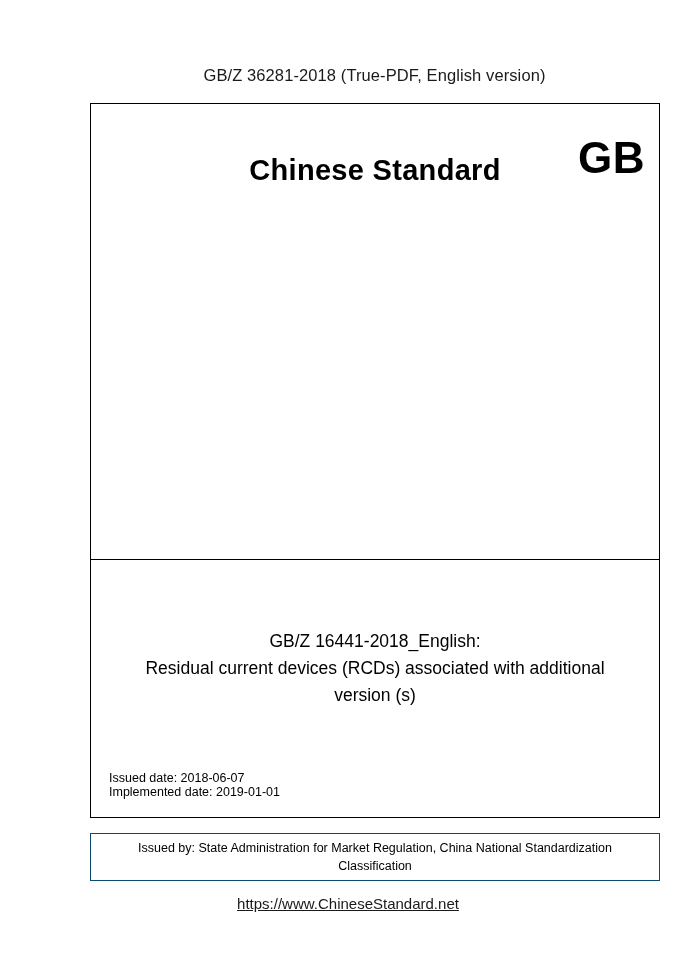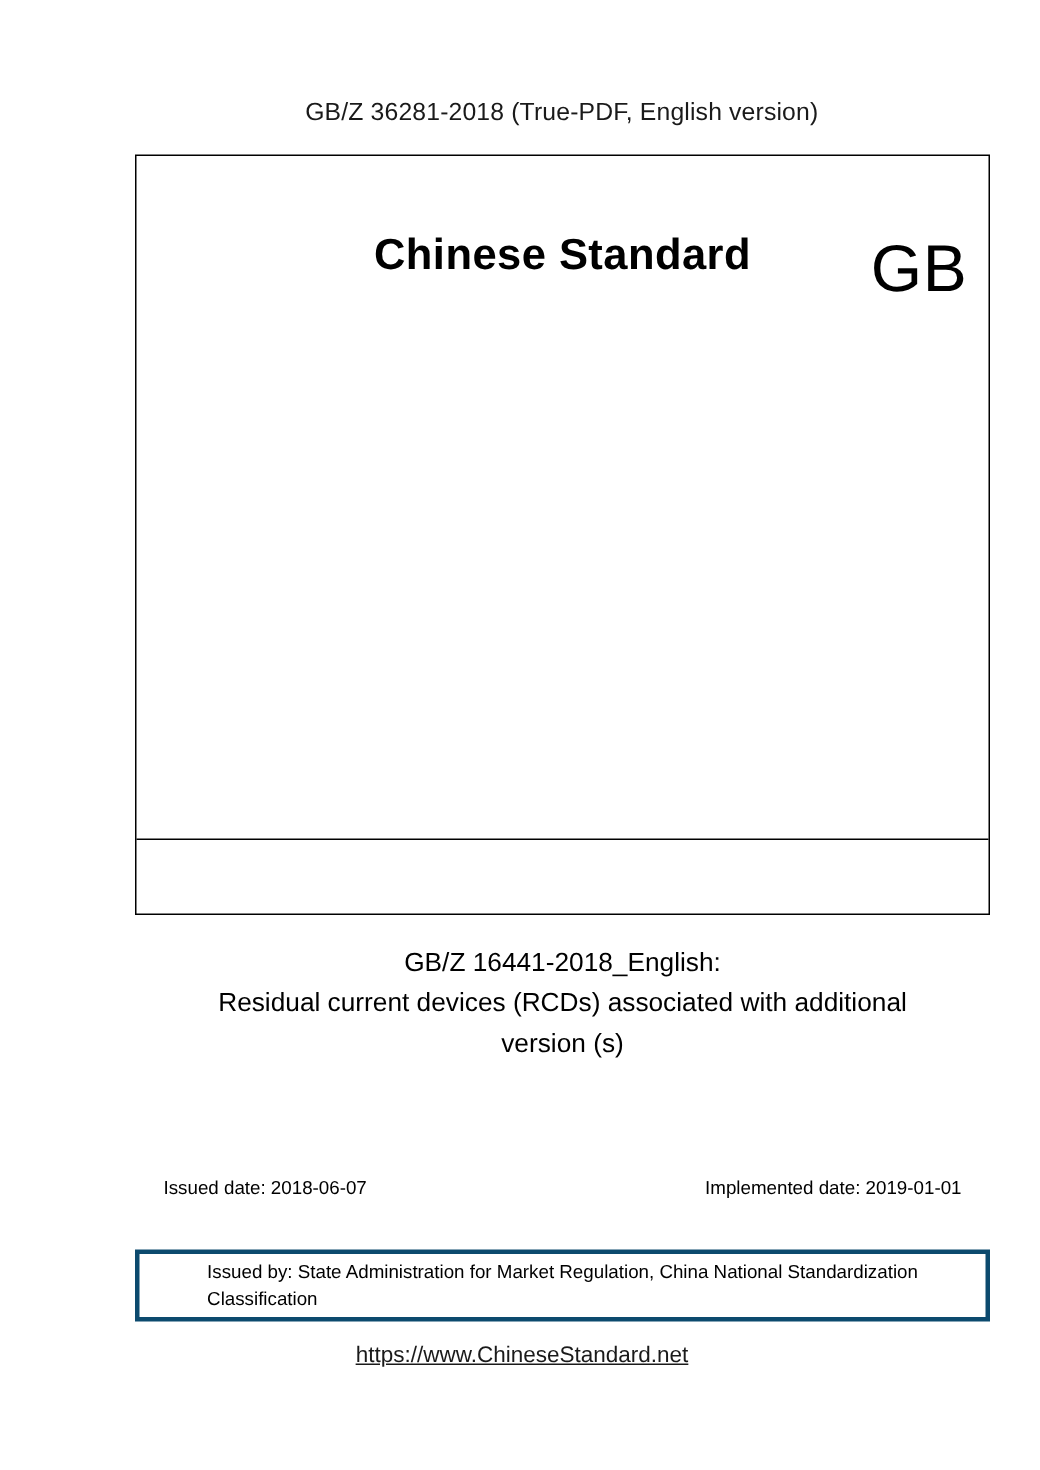--- a/index.html
+++ b/index.html
@@ -29,21 +29,21 @@
     text-align: center;
     font-size: 16.5px;
     color: #1a1a1a;
     letter-spacing: 0.1px;
   }
   .cover-box {
     position: absolute;
     left: 62px;
     top: 103px;
     width: 570px;
-    height: 507px;
+    height: 715px;
     border: 1px solid #000000;
     box-sizing: border-box;
   }
   .cover-upper {
     position: relative;
     height: 456px;
     border-bottom: 1px solid #000000;
     box-sizing: border-box;
   }
   .title-main {
@@ -51,24 +51,24 @@
     top: 50px;
     left: 0;
     width: 100%;
     text-align: center;
     font-size: 29px;
     font-weight: bold;
     letter-spacing: 0.3px;
   }
   .gb-mark {
     position: absolute;
-    top: 54px;
+    top: 32px;
     right: 14px;
     font-size: 44px;
-    font-weight: normal;
+    font-weight: bold;
     letter-spacing: 0.5px;
     line-height: 1;
   }
   .subtitle {
     position: absolute;
     top: 157px;
     left: 0;
     width: 100%;
     text-align: center;
     font-size: 17.5px;
@@ -105,32 +105,34 @@
     line-height: 27px;
   }
   .dates {
     position: absolute;
     bottom: 18px;
     left: 18px;
     right: 18px;
     font-size: 12.5px;
     display: flex;
     justify-content: space-between;
+    flex-direction: column;
   }
   .issuer-box {
     position: absolute;
     left: 62px;
     top: 833px;
     width: 570px;
     height: 48px;
-    border: 3px solid #0c4a6e;
+    border: 1px solid #0c4a6e;
     box-sizing: border-box;
     display: flex;
     align-items: center;
     justify-content: center;
+    text-align: center;
     padding: 0 12px;
   }
   .issuer-text {
     font-size: 12.5px;
     line-height: 18px;
   }
   .site-link {
     position: absolute;
     top: 895px;
     left: 0;

